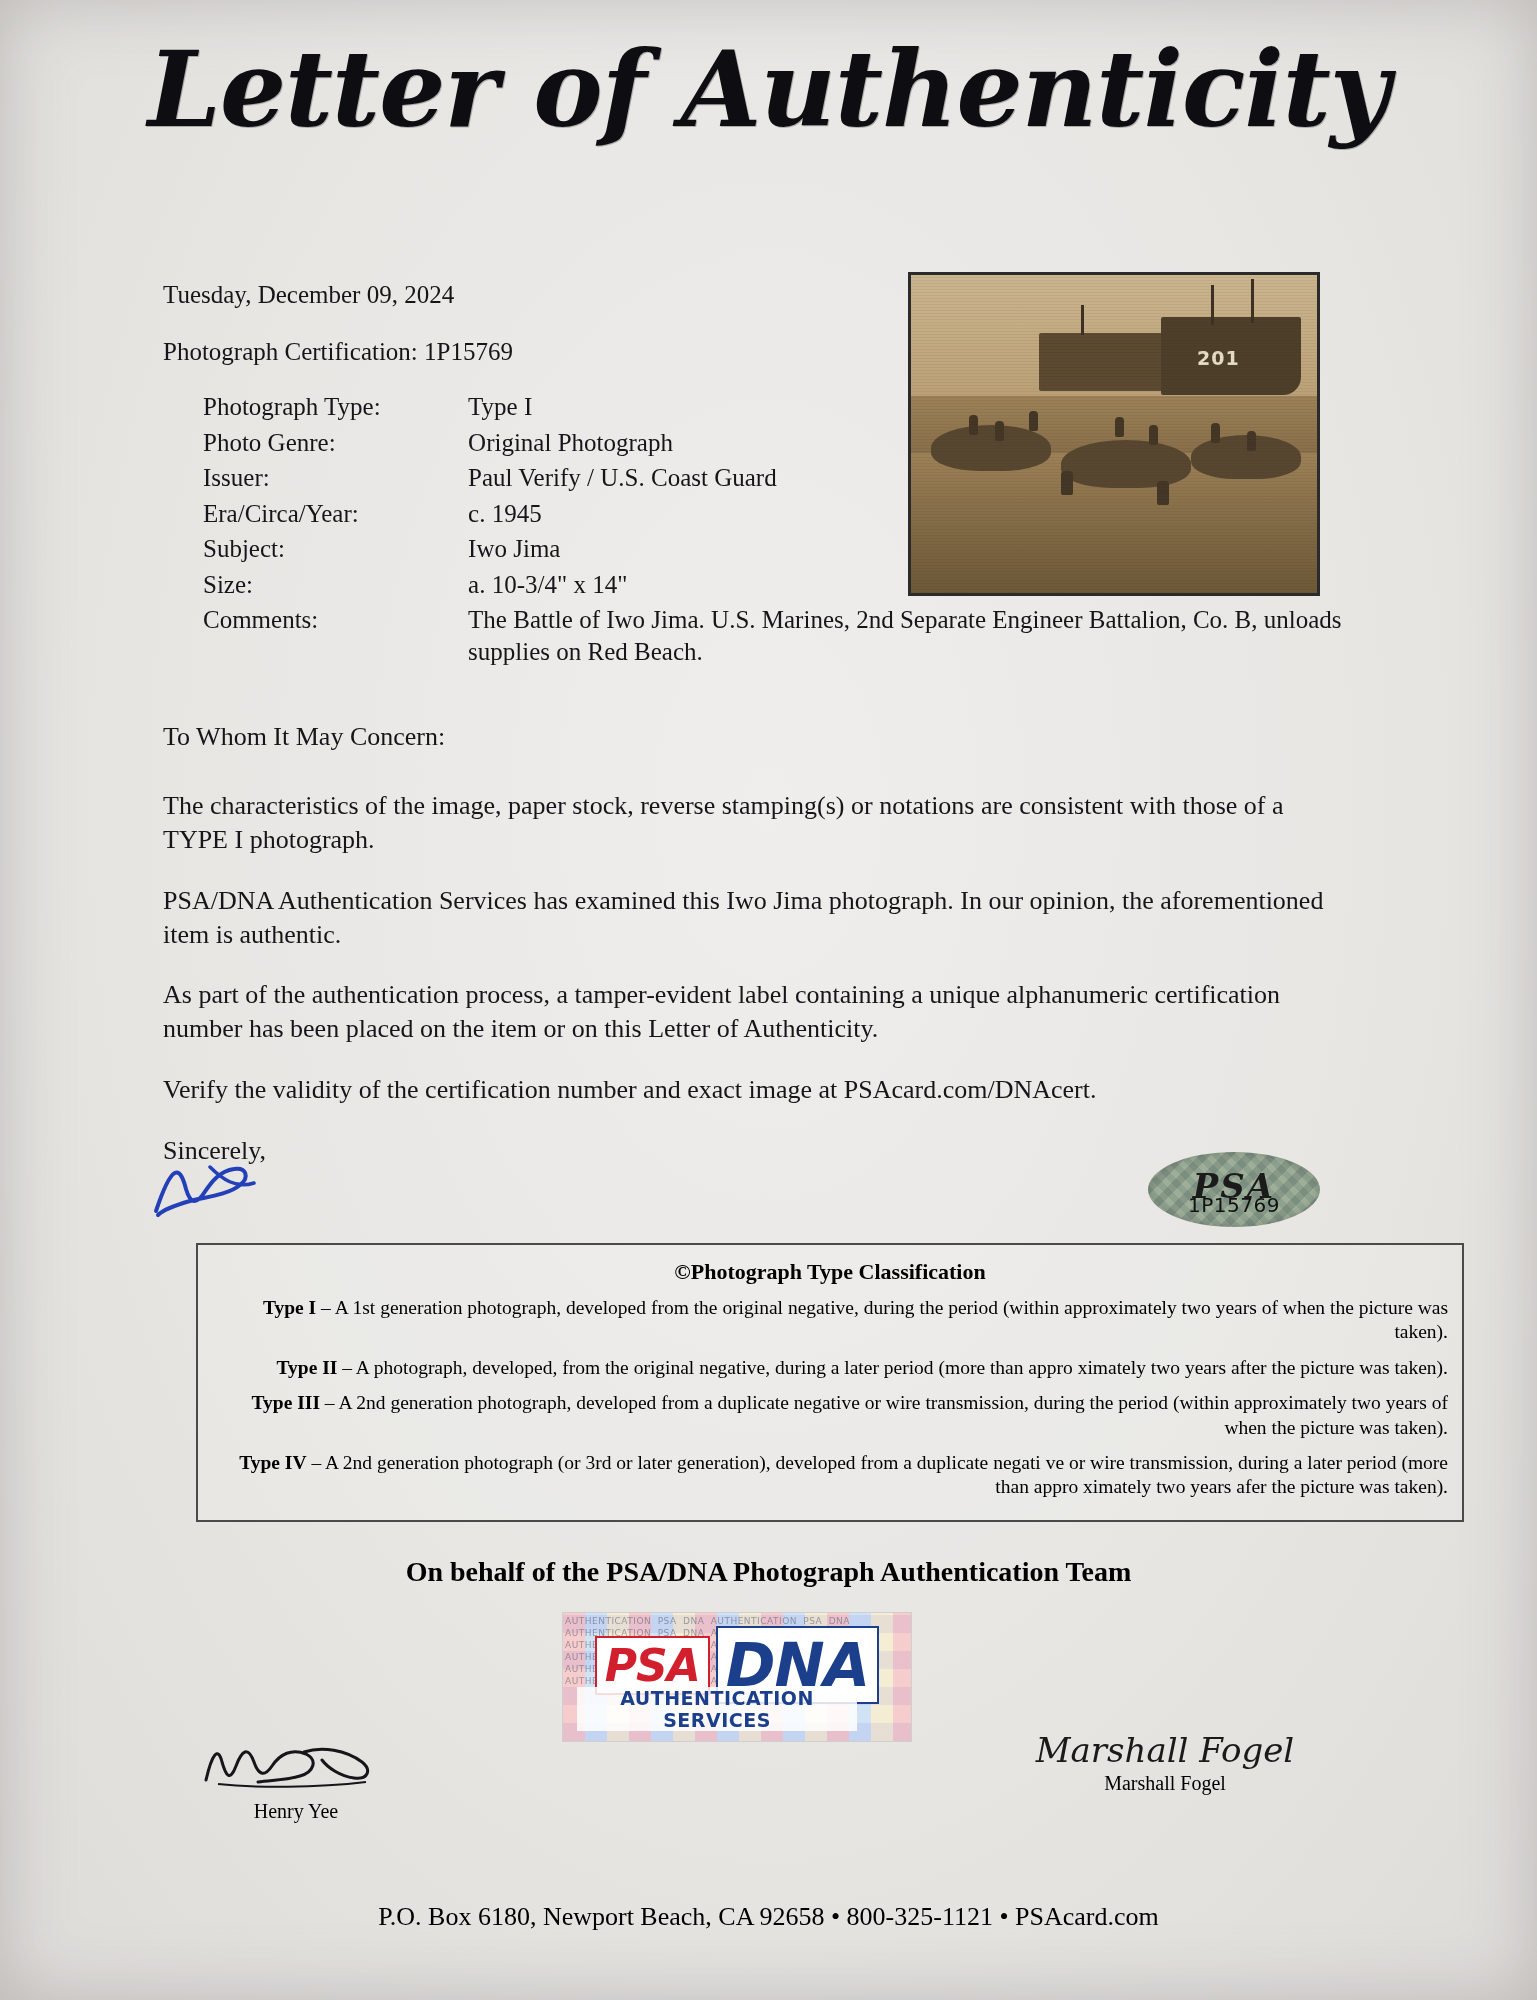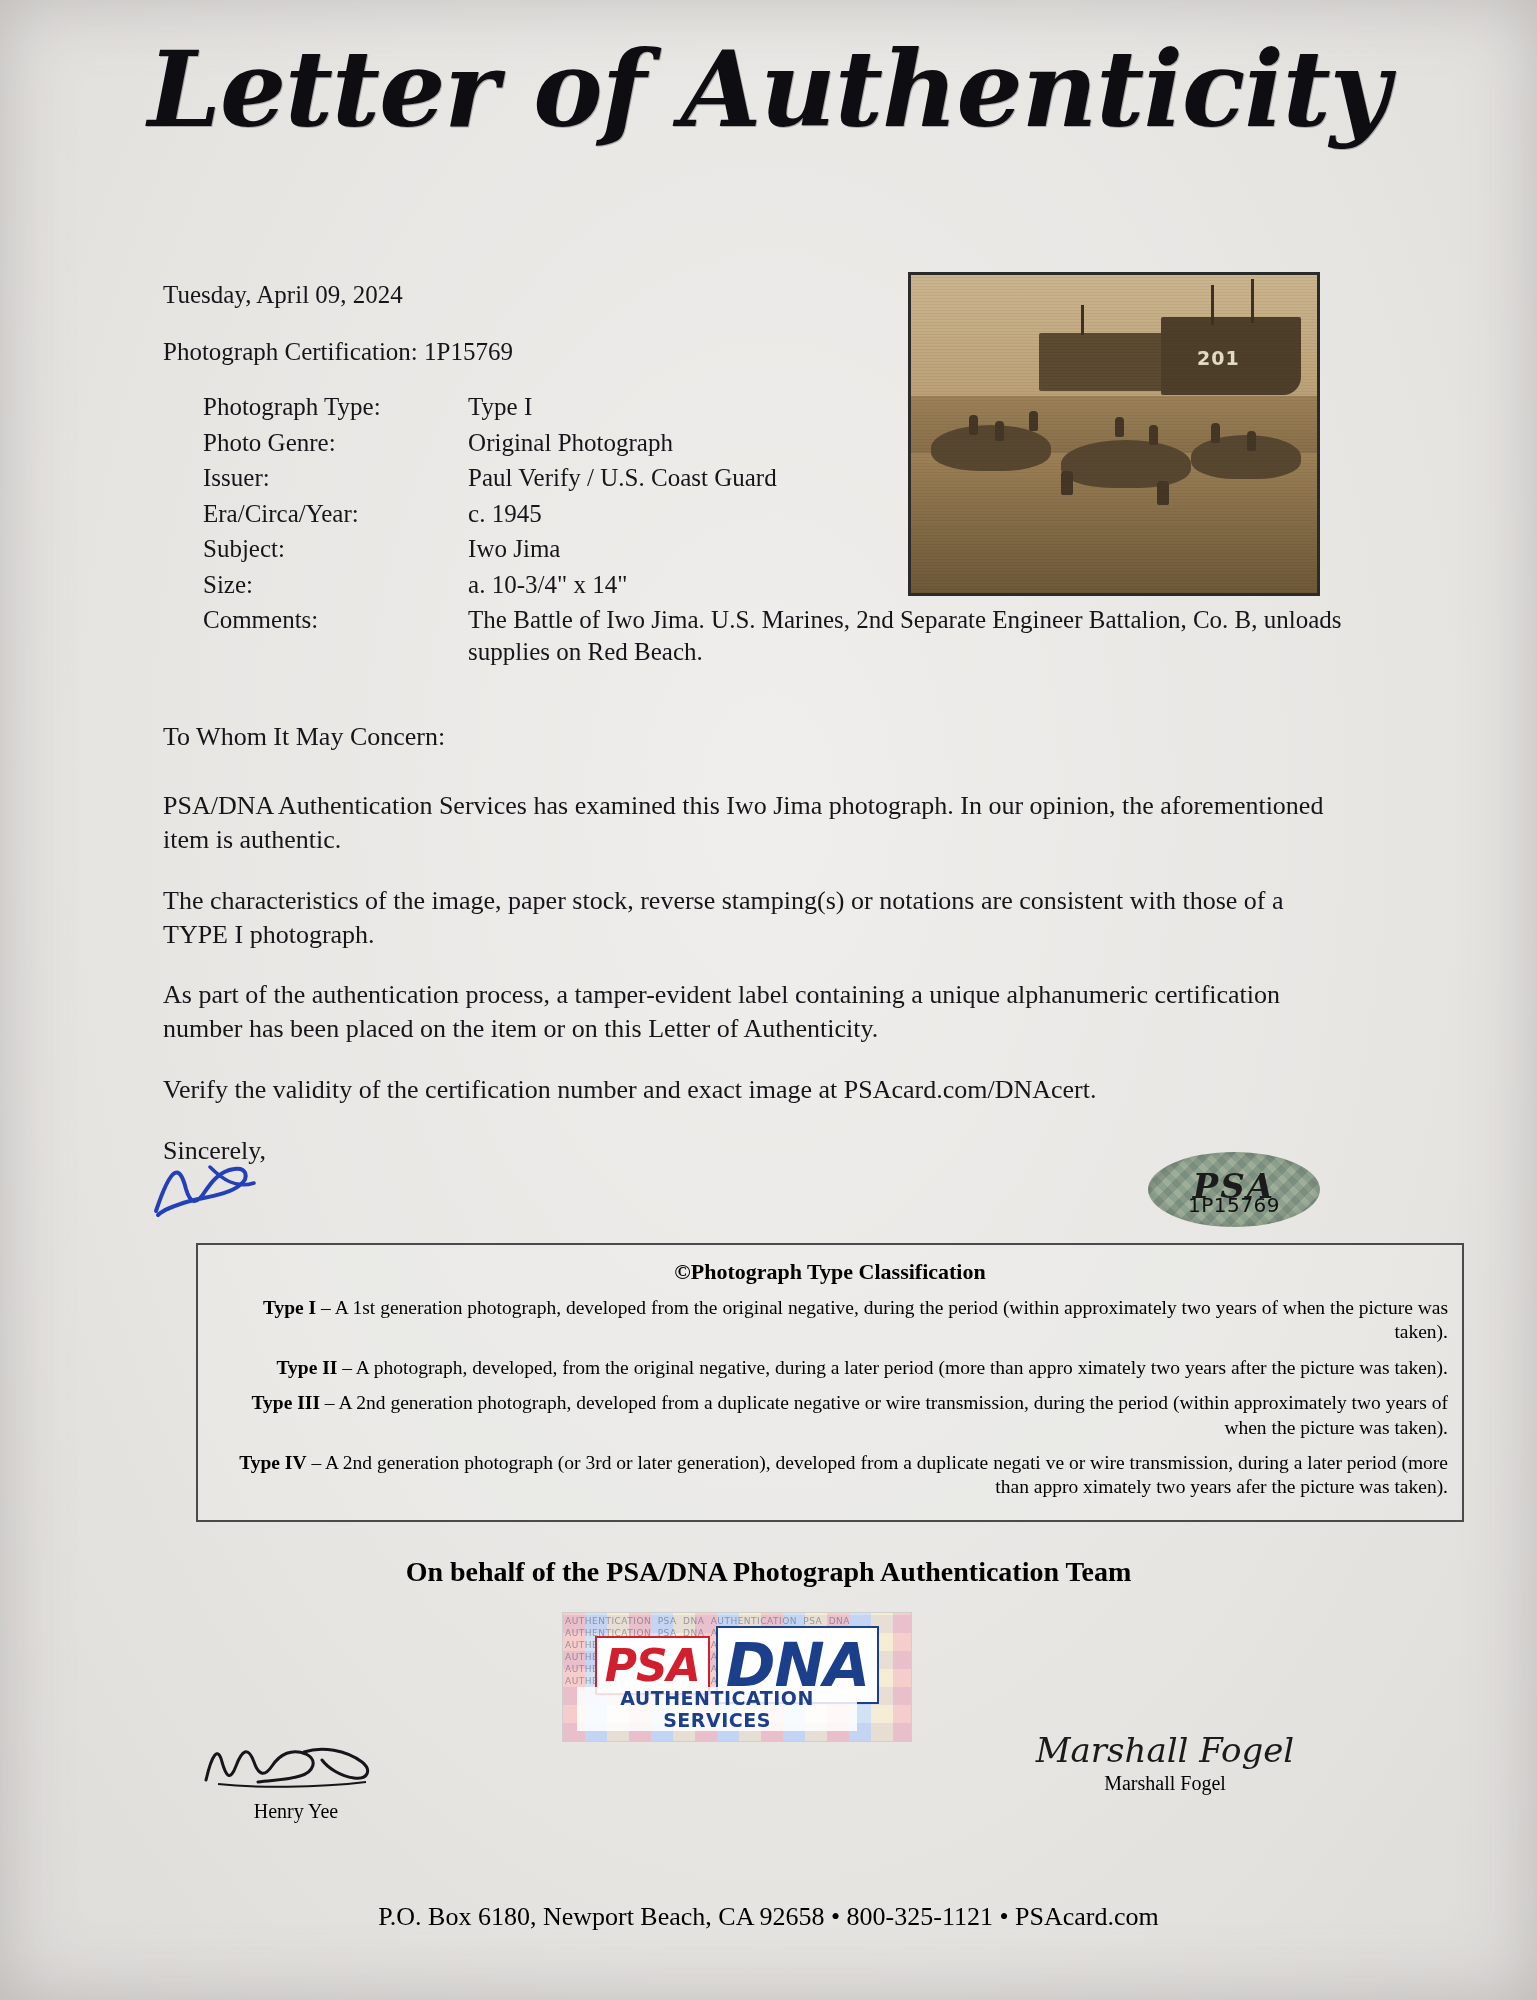--- a/index.html
+++ b/index.html
@@ -354,21 +354,21 @@
     <div class="fig" style="left:238px; top:150px;"></div>
     <div class="fig" style="left:300px; top:148px;"></div>
     <div class="fig" style="left:336px; top:156px;"></div>
     <div class="fig" style="left:150px; top:196px; width:12px; height:24px;"></div>
     <div class="fig" style="left:246px; top:206px; width:12px; height:24px;"></div>
     <div class="grain"></div>
   </div>
 
   <div class="content">
 
-    <div class="date-line">Tuesday, April 09, 2024</div>
+    <div class="date-line">Tuesday, December 09, 2024</div>
     <div class="cert-line">Photograph Certification: 1P15769</div>
 
     <table class="meta">
       <tbody>
           <tr>
         <td class="k">Photograph Type:</td>
         <td class="v">Type I</td>
       </tr>
       <tr>
         <td class="k">Photo Genre:</td>
@@ -393,22 +393,22 @@
       <tr>
         <td class="k">Comments:</td>
         <td class="v" style="width:900px">The Battle of Iwo Jima. U.S. Marines, 2nd Separate Engineer Battalion, Co. B, unloads supplies on Red Beach.</td>
       </tr>
     </tbody>
       </table>
 
     <div class="salutation">To Whom It May Concern:</div>
 
     <div class="body-text">
+      <p>The characteristics of the image, paper stock, reverse stamping(s) or notations are consistent with those of a TYPE I photograph.</p>
       <p>PSA/DNA Authentication Services has examined this Iwo Jima photograph. In our opinion, the aforementioned item is authentic.</p>
-      <p>The characteristics of the image, paper stock, reverse stamping(s) or notations are consistent with those of a TYPE I photograph.</p>
       <p>As part of the authentication process, a tamper-evident label containing a unique alphanumeric certification number has been placed on the item or on this Letter of Authenticity.</p>
       <p>Verify the validity of the certification number and exact image at PSAcard.com/DNAcert.</p>
     </div>
 
     <div class="sincerely">Sincerely,</div>
   </div>
 
   <div class="signature">
     <svg width="140" height="70" viewBox="0 0 140 70">
       <path d="M6 58 C 22 10, 30 12, 36 36 C 40 50, 46 52, 54 40 C 62 28, 70 18, 84 16

